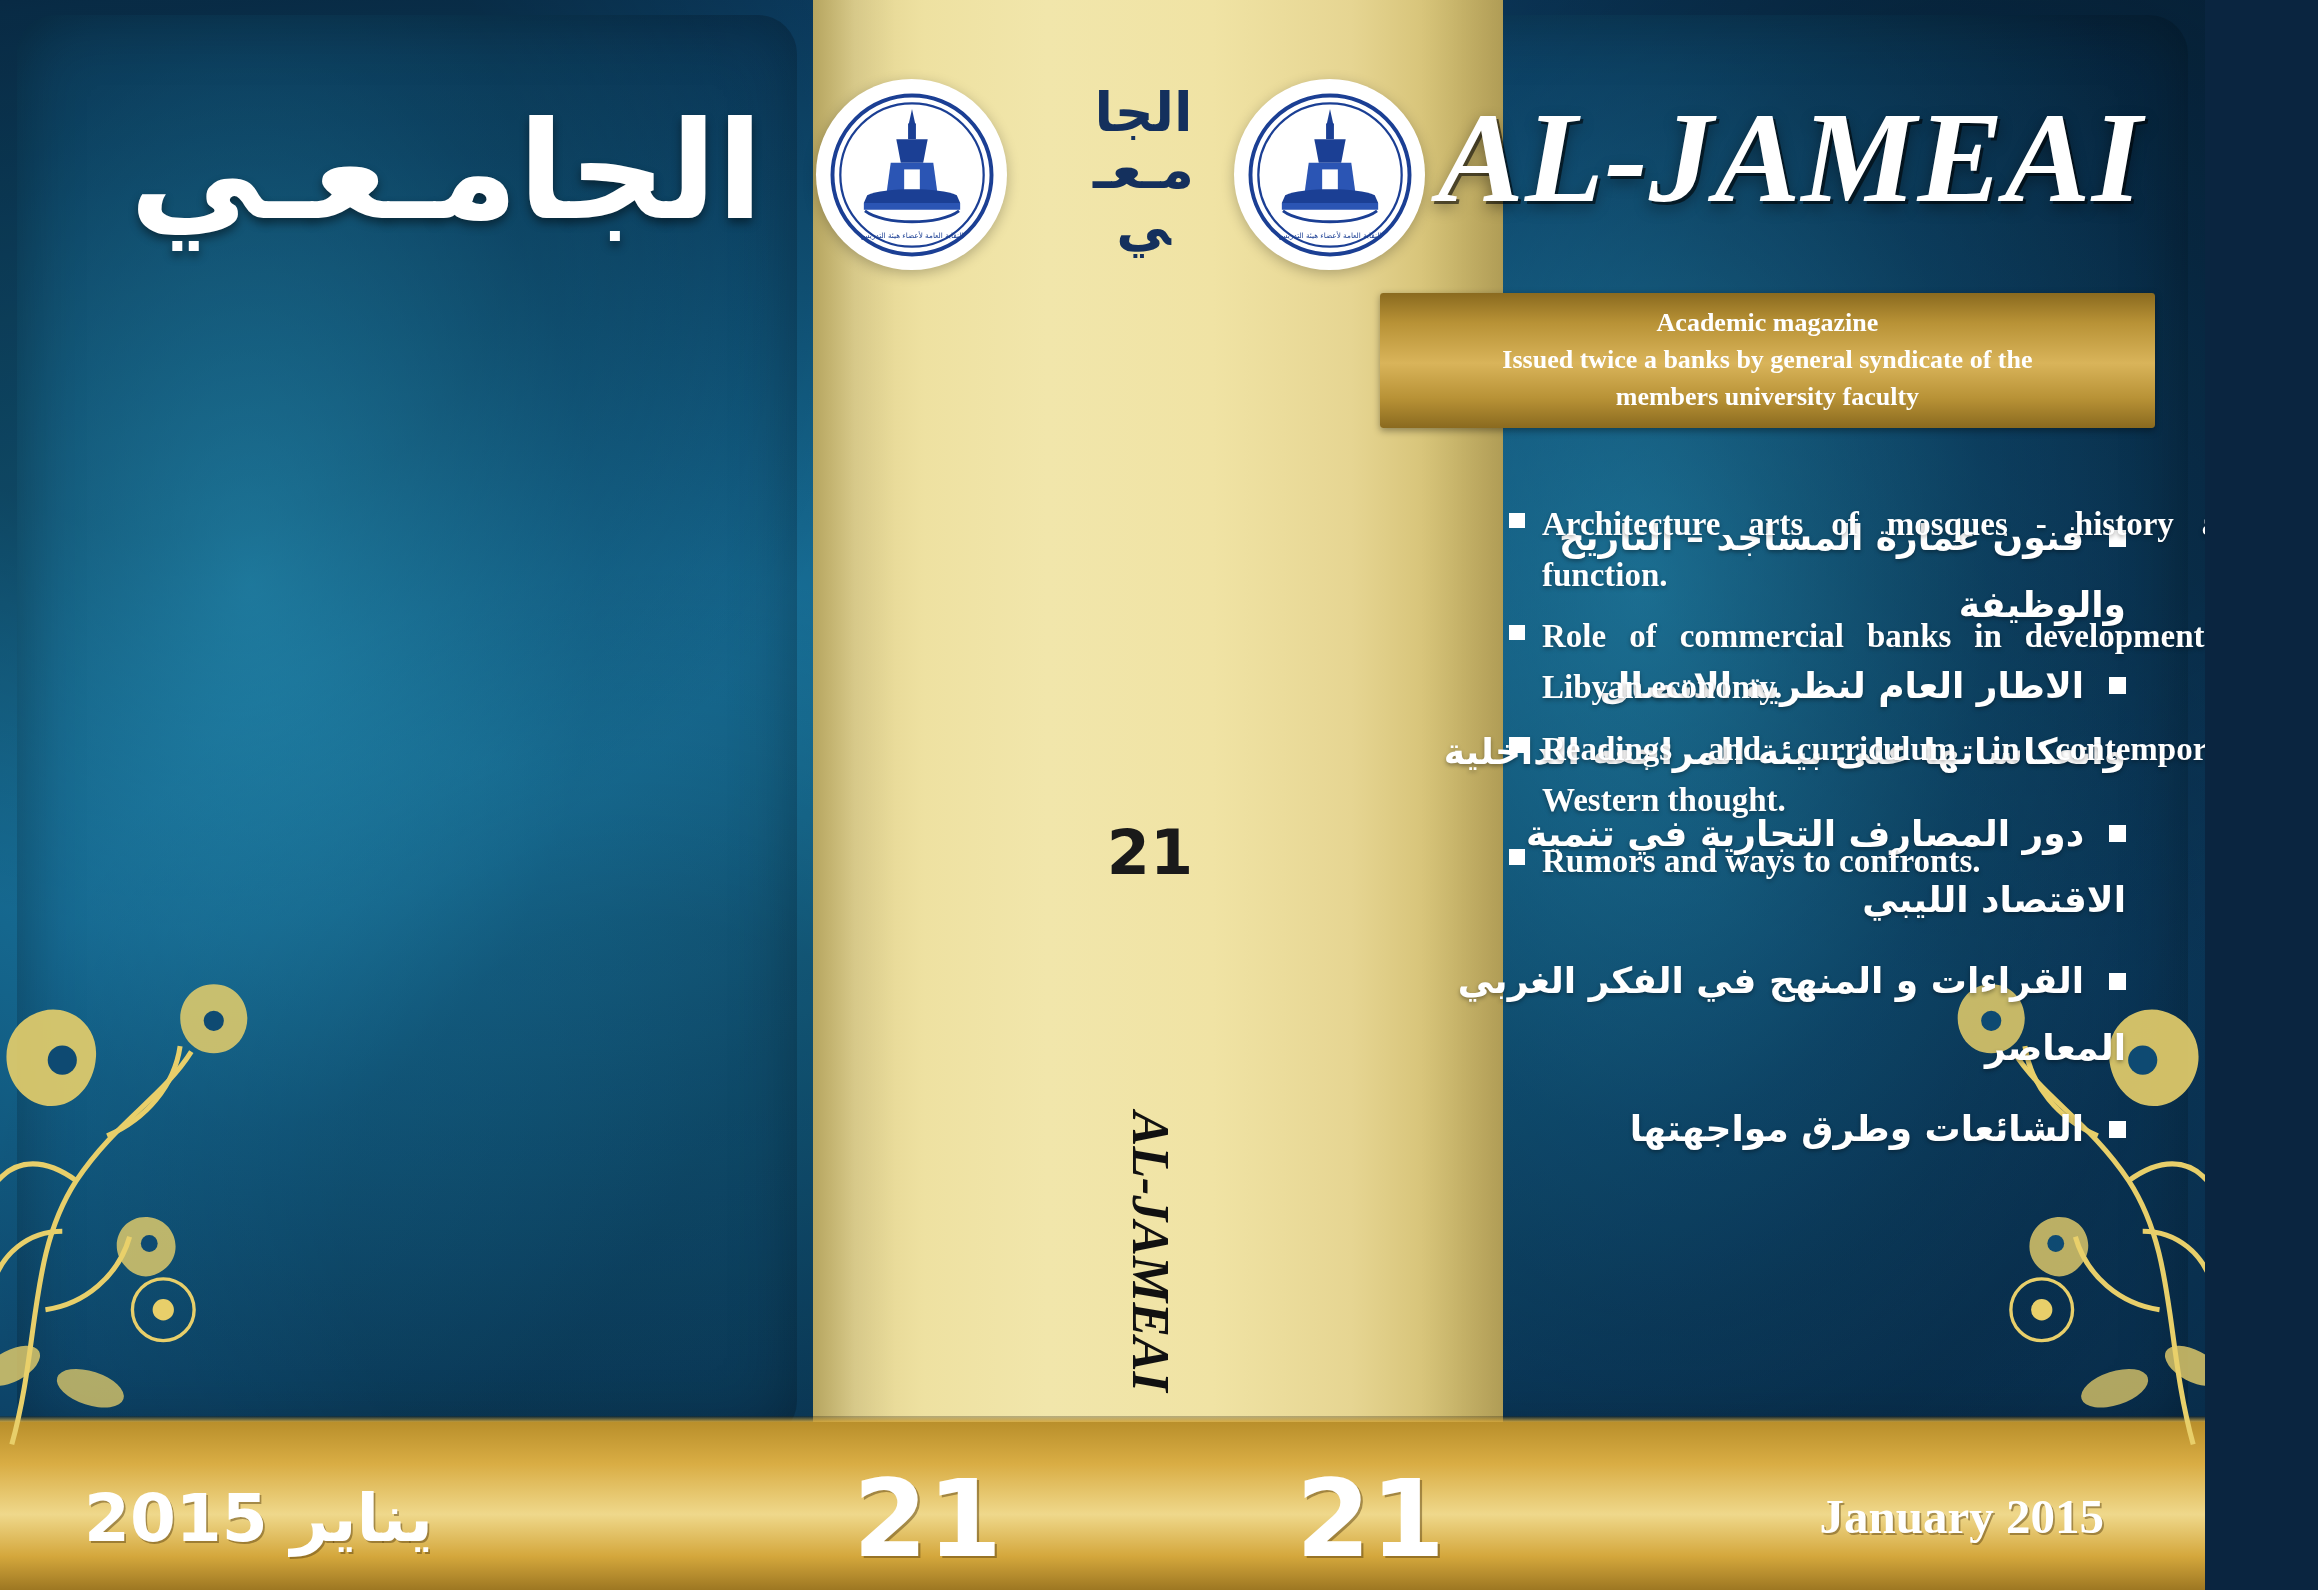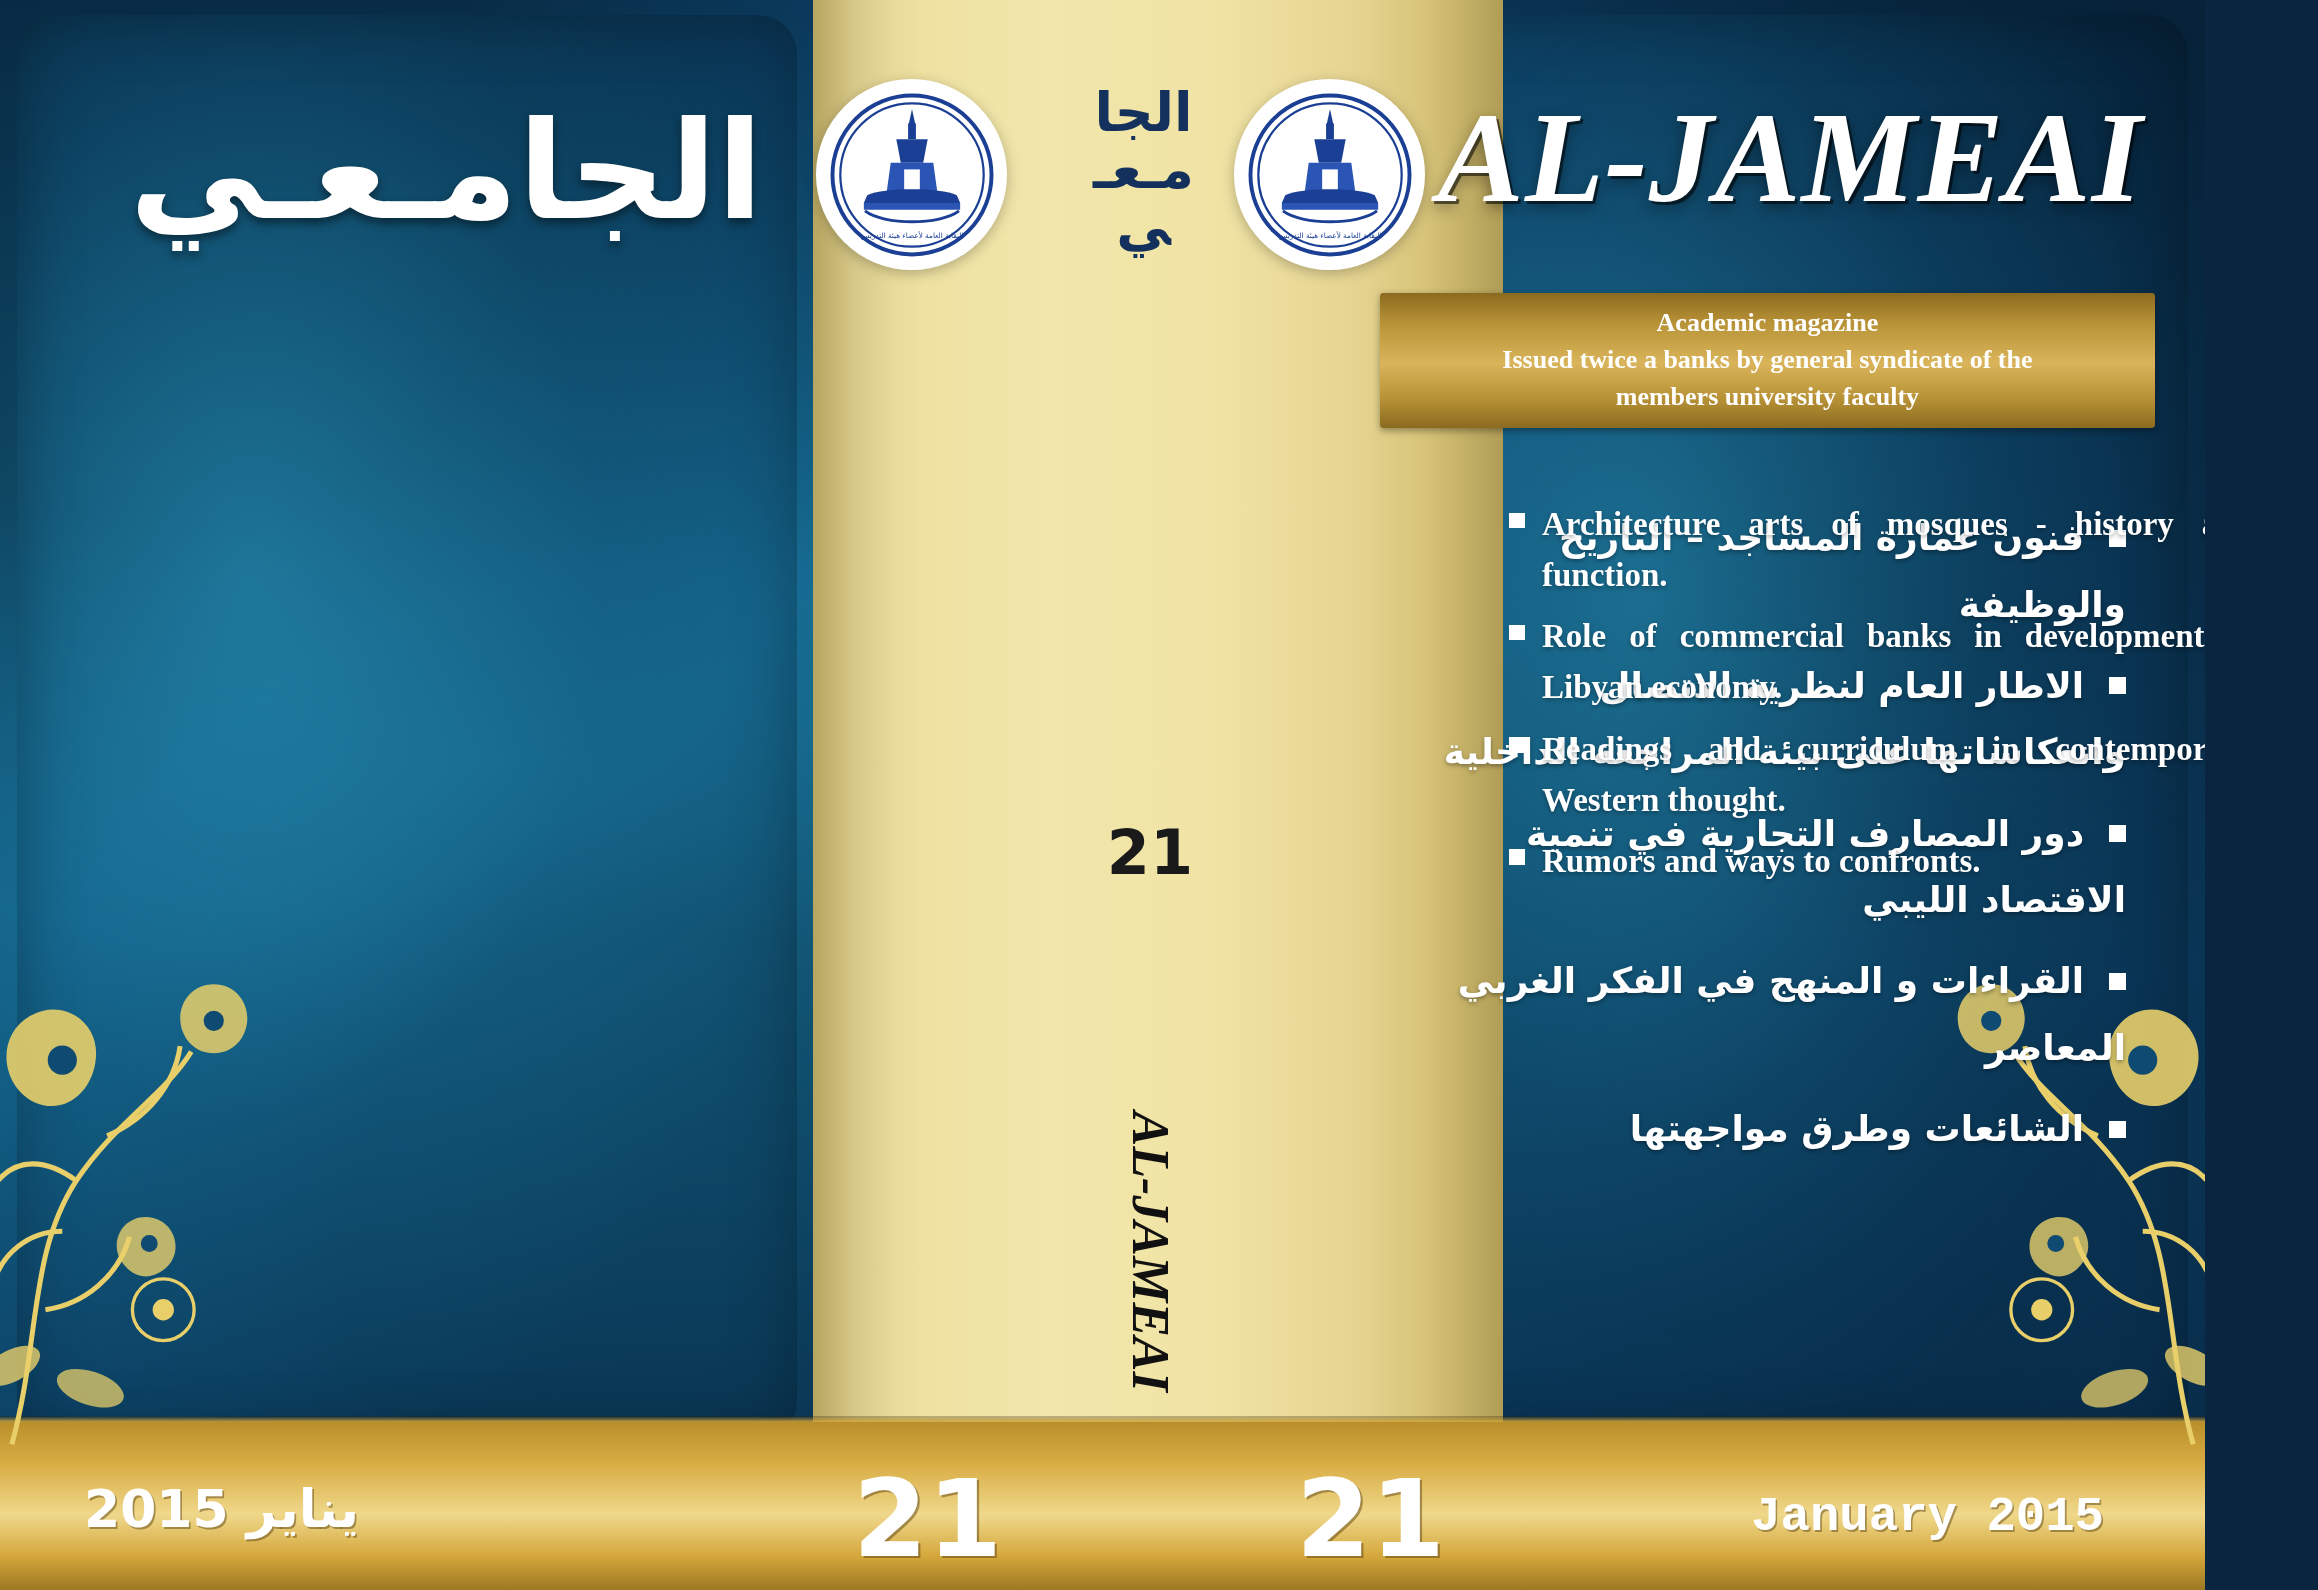--- a/index.html
+++ b/index.html
@@ -261,33 +261,33 @@
     text-shadow: 2.2px 2.2px 0 rgba(80,55,10,0.45);
     line-height: 1;
   }
   .issue-num-left { left: 853px; }
   .issue-num-right { left: 1296px; }
 
   
   .date-ar {
     position: absolute;
     left: 84px;
-    bottom: 51px;
+    bottom: 33px;
     direction: rtl;
     font-family: "DejaVu Sans", sans-serif;
     font-weight: 700;
-    font-size: 52px;
+    font-size: 66px;
     color: #ffffff;
     text-shadow: 1.7px 1.7px 0 rgba(80,55,10,0.45);
   }
   .date-en {
     position: absolute;
     right: 101px;
     bottom: 45px;
-    font-family: Liberation Mono, monospace;
+    font-family: Liberation Serif, serif;
     font-weight: 700;
     font-size: 49px;
     color: #ffffff;
     text-shadow: 1.7px 1.7px 0 rgba(80,55,10,0.45);
   }
 
   
   .ornament {
     position: absolute;
     pointer-events: none;

